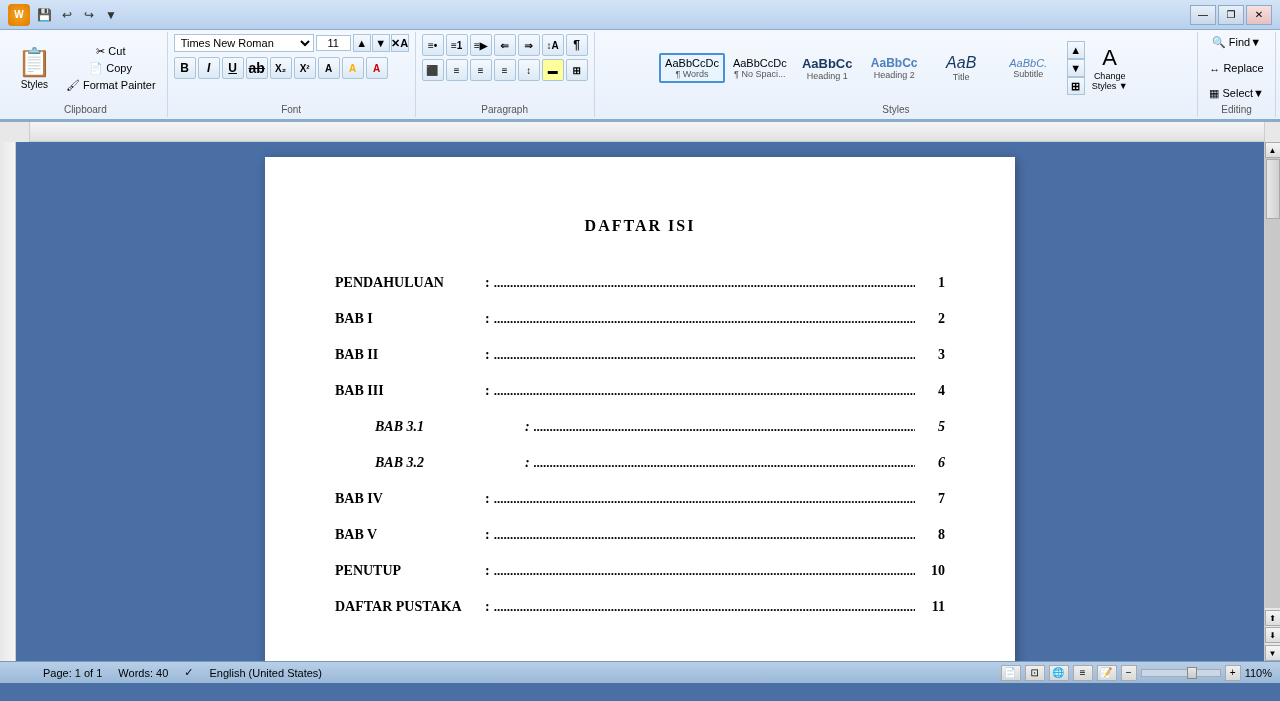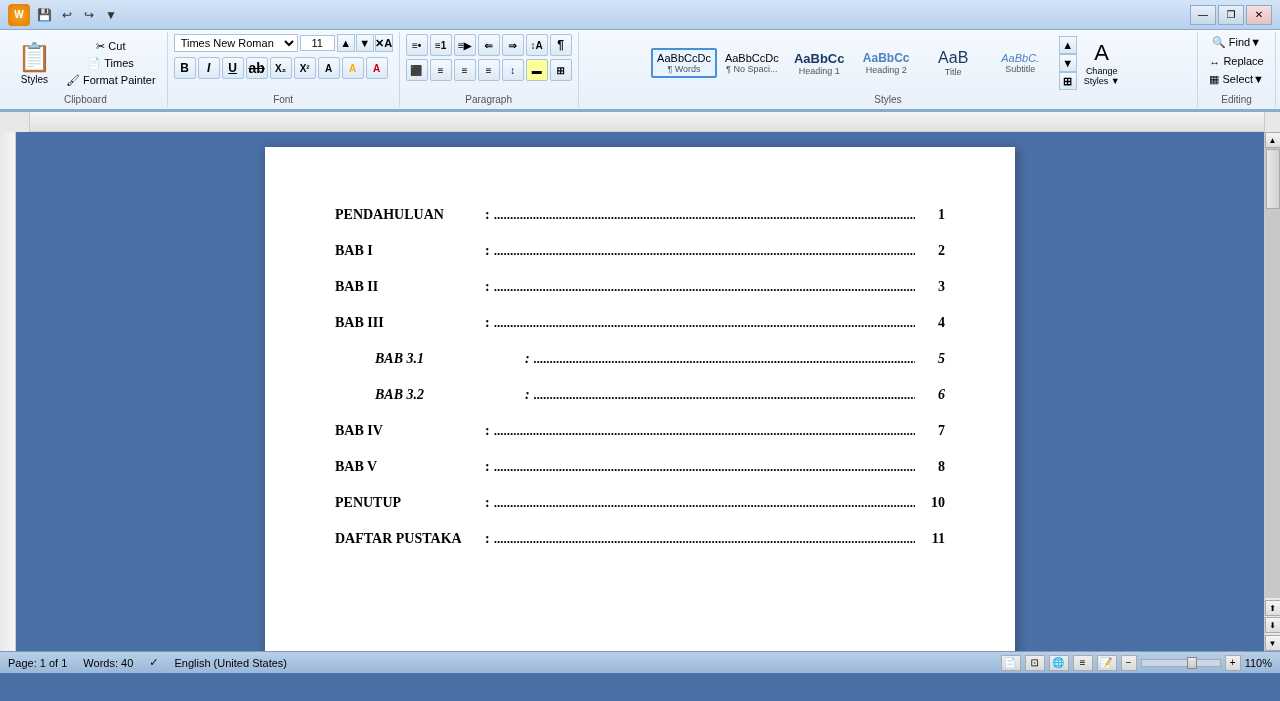--- a/index.html
+++ b/index.html
@@ -64,21 +64,21 @@
     .ribbon-group-label { font-size: 10px; color: #555; margin-top: 2px; text-align: center; }
     .ribbon-btn-small { padding: 1px 4px; font-size: 11px; cursor: pointer; border: 1px solid transparent; background: transparent; border-radius: 2px; white-space: nowrap; }
 
     
     .clipboard-group { display: flex; align-items: stretch; gap: 2px; }
     .paste-btn { display: flex; flex-direction: column; align-items: center; justify-content: center; padding: 2px 6px; cursor: pointer; border: 1px solid transparent; background: transparent; border-radius: 2px; }
     .paste-icon { font-size: 28px; }
     .paste-label { font-size: 10px; }
     .clipboard-actions { display: flex; flex-direction: column; justify-content: center; gap: 0; }
     .font-row { display: flex; gap: 2px; align-items: center; }
-    .font-select { font-size: 11px; padding: 1px 2px; border: 1px solid #aac4dc; width: 124px; background: white; }
+    .font-select { font-size: 11px; padding: 1px 2px; border: 1px solid #aac4dc; width: 140px; background: white; }
     .font-size-input { font-size: 11px; padding: 1px 2px; border: 1px solid #aac4dc; width: 35px; background: white; text-align: center; }
     .font-size-btns { display: flex; gap: 1px; }
     .small-btn { width: 18px; height: 18px; background: linear-gradient(to bottom, #f5f9ff, #dce9f5); border: 1px solid #aac4dc; cursor: pointer; display: flex; align-items: center; justify-content: center; font-size: 11px; font-weight: bold; }
     .format-row { display: flex; gap: 2px; align-items: center; margin-top: 2px; }
     .format-btn { width: 22px; height: 22px; background: linear-gradient(to bottom, #f5f9ff, #dce9f5); border: 1px solid #aac4dc; cursor: pointer; display: flex; align-items: center; justify-content: center; font-size: 12px; font-weight: bold; border-radius: 2px; }
     .para-row { display: flex; gap: 2px; }
     .styles-content { display: flex; gap: 2px; align-items: center; }
     .style-item {
       border: 2px solid transparent;
       padding: 2px 4px;
@@ -148,21 +148,21 @@
     .status-bar {
       height: 22px;
       background: linear-gradient(to bottom, #b8cfe8, #9ab8d8);
       border-top: 1px solid #7a9ab8;
       display: flex;
       align-items: center;
       justify-content: space-between;
       padding: 0 8px;
       font-size: 11px;
     }
-    .status-left { display: flex; gap: 16px; align-items: center; }
+    .status-left { display: flex; gap: 16px; align-items: center; margin-left: 35px; }
     .status-right { display: flex; gap: 4px; align-items: center; }
     .zoom-btn { width: 16px; height: 16px; background: linear-gradient(to bottom, #f0f0f0, #d8d8d8); border: 1px solid #aaa; cursor: pointer; display: flex; align-items: center; justify-content: center; font-size: 10px; }
     .view-btn { width: 20px; height: 16px; background: linear-gradient(to bottom, #f0f0f0, #d8d8d8); border: 1px solid #aaa; cursor: pointer; display: flex; align-items: center; justify-content: center; font-size: 10px; }
     .zoom-slider { width: 80px; height: 8px; background: #c8d8e8; border: 1px solid #aaa; position: relative; cursor: pointer; }
     .zoom-thumb { position: absolute; width: 10px; height: 12px; background: linear-gradient(to bottom, #e8e8e8, #c8c8c8); border: 1px solid #888; top: -3px; left: 65%; transform: translateX(-50%); }
   </style>
 </head>
 <body>
 
 <div class="title-bar">
@@ -193,21 +193,21 @@
             <div class="paste-icon">📋</div>
             <div class="paste-label">Styles</div>
           </button>
           <div class="clipboard-actions">
             <button class="ribbon-btn-small">
               <span>✂</span>
               <span>Cut</span>
             </button>
             <button class="ribbon-btn-small">
               <span>📄</span>
-              <span>Times</span>
+              <span>Copy</span>
             </button>
             <button class="ribbon-btn-small">
               <span>🖌</span>
               <span>Format Painter</span>
             </button>
           </div>
         </div>
       </div>
       <div class="ribbon-group-label">Clipboard</div>
     </div>
@@ -277,21 +277,21 @@
           </div>
           <div class="style-item">
             <span class="style-preview" style="font-size:13px; color:#17375e; font-weight:bold;">AaBbCc</span>
             <span class="style-label">Heading 1</span>
           </div>
           <div class="style-item">
             <span class="style-preview" style="font-size:12px; color:#4f81bd; font-weight:bold;">AaBbCc</span>
             <span class="style-label">Heading 2</span>
           </div>
           <div class="style-item">
-            <span class="style-preview" style="font-size:16px; color:#17375e;">AaB</span>
+            <span class="style-preview" style="font-size:16px; color:#17375e;font-style:italic;">AaB</span>
             <span class="style-label">Title</span>
           </div>
           <div class="style-item">
             <span class="style-preview" style="font-size:11px; color:#4f81bd; font-style:italic;">AaBbC.</span>
             <span class="style-label">Subtitle</span>
           </div>
           <div style="display:flex;flex-direction:column;justify-content:space-between;margin-left:4px;">
             <button class="small-btn">▲</button>
             <button class="small-btn">▼</button>
             <button class="small-btn">⊞</button>
@@ -299,21 +299,21 @@
         </div>
         <div class="change-styles-btn">
           <div style="font-size:22px;">A</div>
           <div style="font-size:9px; text-align:center;">Change<br>Styles ▼</div>
         </div>
       </div>
       <div class="ribbon-group-label">Styles</div>
     </div>
 
     <div class="ribbon-group">
-      <div class="ribbon-group-content" style="flex-direction:column; gap:2px;">
+      <div class="ribbon-group-content" style="flex-direction:column; gap:9px;">
         <button class="ribbon-btn-small">
           <span>🔍</span>
           <span>Find</span>▼
         </button>
         <button class="ribbon-btn-small">
           <span>↔</span>
           <span>Replace</span>
         </button>
         <button class="ribbon-btn-small">
           <span>▦</span>
@@ -342,20 +342,21 @@
   </div>
   <div style="width:16px; background:#e8e8e8; border-left:1px solid #ccc;"></div>
 </div>
 
 <div style="display:flex; height:calc(701px - 30px - 26px - 84px - 20px - 22px);">
 
   <div style="width:16px; background:linear-gradient(to right,#e8e8e8,#f5f5f5); border-right:1px solid #ccc;"></div>
 
   <div class="doc-area" style="flex:1; background:#4a6fa5; overflow:auto; padding:15px; display:flex; justify-content:center;">
     <div class="document">
+      <div class="doc-title">DAFTAR ISI</div>
 
       <div id="toc-container">
           <div class="toc-entry">
       <span class="toc-label">PENDAHULUAN</span>
       <span class="toc-colon"> :</span>
       <span class="toc-dots" style="overflow:hidden;white-space:nowrap;flex:1;font-size:13px;"> ......................................................................................................................................................................................................................</span>
       <span class="toc-page">1</span>
     </div>
           <div class="toc-entry">
       <span class="toc-label">BAB I</span>

